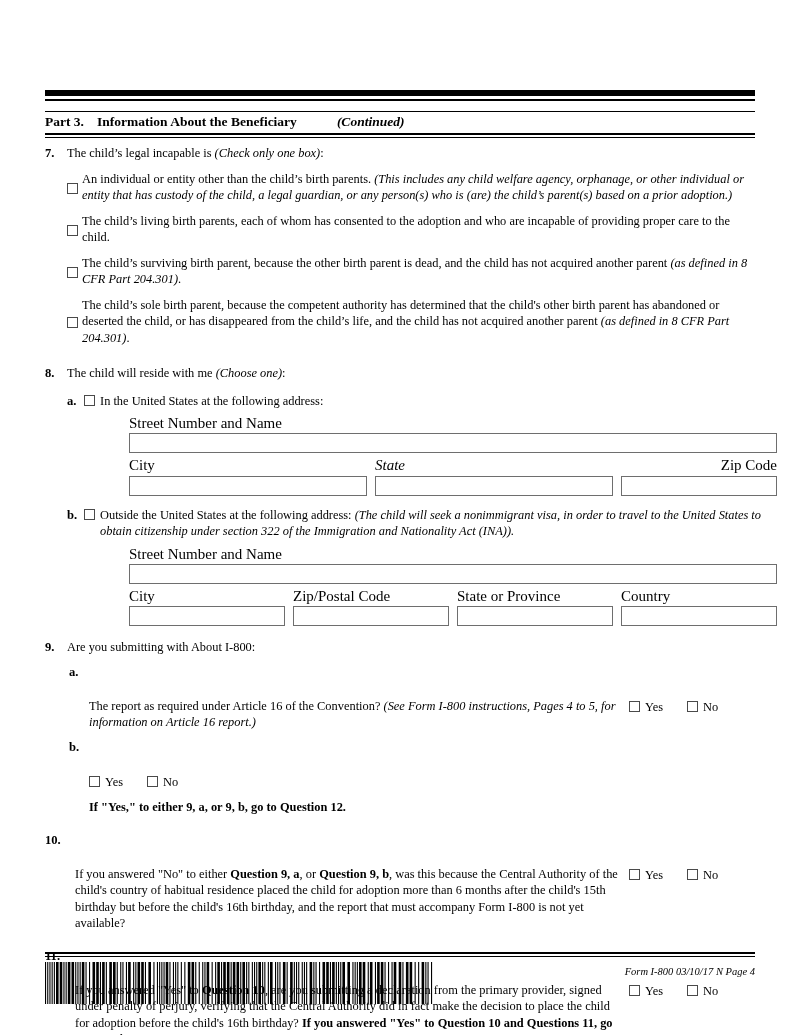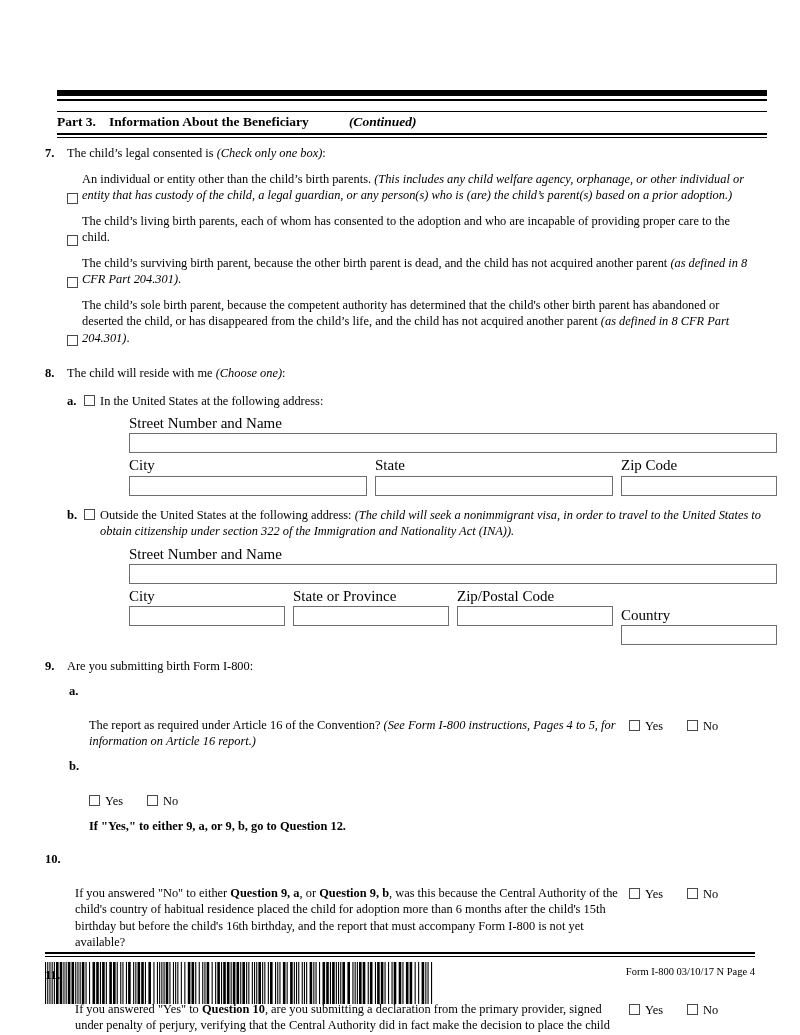--- a/index.html
+++ b/index.html
@@ -19,21 +19,21 @@
   .page {
     position: absolute;
     left: 0; top: 0;
     width: 800px;
     height: 1035px;
   }
 
   
   .hdr-wrap {
     position: absolute;
-    left: 57px;
+    left: 45px;
     top: 90px;
     width: 710px;
   }
   .bar-thick {
     height: 6px;
     background: #000;
     width: 100%;
   }
   .bar-gap-1 { height: 3px; }
   .bar-thin {
@@ -114,21 +114,21 @@
     background: #fff;
     vertical-align: -1px;
     box-sizing: border-box;
     flex: 0 0 11px;
   }
 
   
   .opt-list { margin-top: 9px; }
   .opt {
     display: flex;
-    align-items: flex-end;
+    align-items: center;
     margin-bottom: 9px;
   }
   .opt .cbx { margin-top: 2px; margin-right: 4px; }
   .opt-txt { flex: 1 1 auto; }
 
   
   .sub {
     display: flex;
     align-items: flex-start;
     margin-top: 11px;
@@ -157,29 +157,29 @@
     background: #fff;
     height: 20px;
     box-sizing: border-box;
   }
   .row-full { width: 648px; }
   .row-3 {
     display: flex;
     margin-top: 4px;
   }
   .row-3 .cell-city   { width: 238px; margin-right: 8px; }
-  .row-3 .cell-state  { width: 238px; margin-right: 8px; }
-  .row-3 .cell-zip    { width: 156px; }
+  .row-3 .cell-state  { width: 238px; margin-right: 8px; font-style: italic; }
+  .row-3 .cell-zip    { width: 156px; text-align: right; }
 
   .row-4 {
     display: flex;
     margin-top: 4px;
   }
   .row-4 .cell { width: 156px; margin-right: 8px; }
-  .row-4 .cell:last-child { margin-right: 0; margin-top: 19px; }
+  .row-4 .cell:last-child { margin-right: 0; }
 
   
   .qa-row {
     display: flex;
     align-items: flex-start;
     margin-top: 34px;
   }
   .qa-text { flex: 1 1 auto; padding-right: 10px; }
   .yesno {
     flex: 0 0 126px;
@@ -233,20 +233,21 @@
     height: 1px;
     background: #000;
     width: 100%;
     margin-top: 1.5px;
   }
   .foot-row {
     display: flex;
     align-items: flex-start;
     justify-content: space-between;
     margin-top: 5px;
+    font-style: italic;
   }
   .barcode {
     width: 390px;
     height: 42px;
     display: block;
   }
   .foot-text {
     font-size: 10.5px;
     padding-top: 4px;
     white-space: nowrap;
@@ -270,21 +271,21 @@
     </div>
     <div class="part-rule-bot-a"></div>
     <div class="part-rule-bot-b"></div>
   </div>
 
   <div class="content">
 
     <div class="q">
       <div class="q-num">7.</div>
       <div class="q-body">
-        <span>The child’s legal consented is </span><span class="it">(Check only one box)</span><span>:</span>
+        <span>The child’s legal incapable is </span><span class="it">(Check only one box)</span><span>:</span>
 
         <div class="opt-list">
 
           <div class="opt">
             <span class="cbx"></span>
             <span class="opt-txt"><span>An individual or entity other than the child’s birth parents.  </span><span class="it">(This includes any child welfare agency, orphanage, or other individual or entity that has custody of the child, a legal guardian, or any person(s) who is (are) the child’s parent(s) based on a prior adoption.)</span></span>
           </div>
 
           <div class="opt">
             <span class="cbx"></span>
@@ -345,40 +346,40 @@
 
         <div class="addr">
           <div class="fld-label">Street Number and Name</div>
           <div class="fld-box row-full"></div>
           <div class="row-4">
             <div class="cell">
               <div class="fld-label">City</div>
               <div class="fld-box"></div>
             </div>
             <div class="cell">
+              <div class="fld-label">Zip/Postal Code</div>
+              <div class="fld-box"></div>
+            </div>
+            <div class="cell">
               <div class="fld-label">State or Province</div>
-              <div class="fld-box"></div>
-            </div>
-            <div class="cell">
-              <div class="fld-label">Zip/Postal Code</div>
               <div class="fld-box"></div>
             </div>
             <div class="cell">
               <div class="fld-label">Country</div>
               <div class="fld-box"></div>
             </div>
           </div>
         </div>
       </div>
     </div>
 
     <div class="q blk-9">
       <div class="q-num">9.</div>
       <div class="q-body">
-        <span>Are you submitting birth Form I-800:</span>
+        <span>Are you submitting with About I-800:</span>
 
         
         <div class="sub9">
           <span class="sub9-lbl">a.</span>
           <div class="sub9-body">
             <div class="qa-row">
               <div class="qa-text"><span>The report as required under Article 16 of the Convention?  </span><span class="it">(See Form I-800 instructions, Pages 4 to 5, for information on Article 16 report.)</span></div>
               <div class="yesno">
                 <span class="yn">
                     <span class="cbx"></span>

